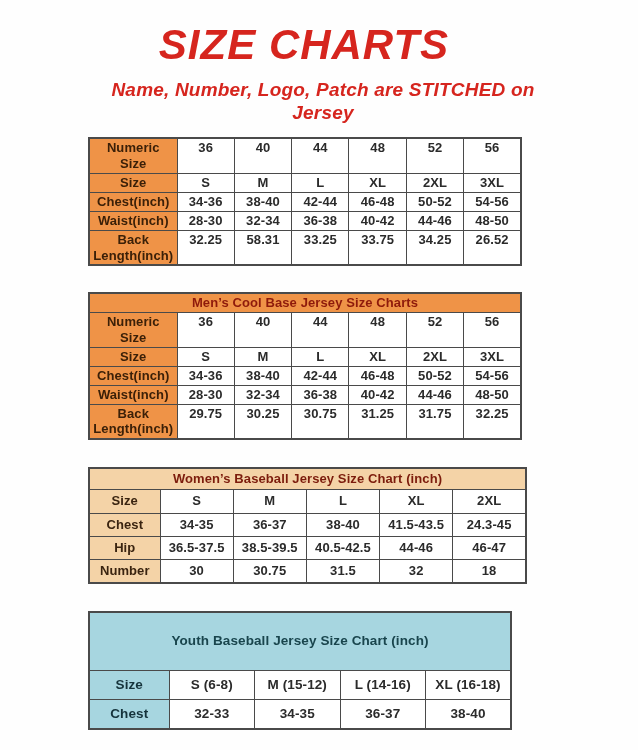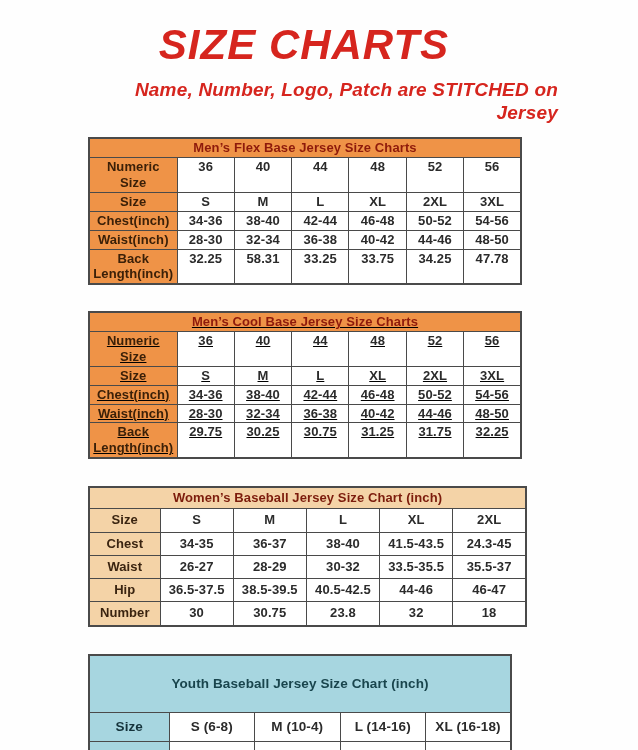--- a/index.html
+++ b/index.html
@@ -25,28 +25,28 @@
     -webkit-font-smoothing:antialiased;
   }
   .page{position:relative;width:638px;height:750px;}
 
   .header{margin-top:24px;width:608px;text-align:center;}
   .page-title{
     font-size:42px;font-weight:bold;font-style:italic;
     color:var(--red);letter-spacing:1px;line-height:1;margin:0;
   }
   .page-subtitle{
-    margin:12px 0 0 88px;width:470px;text-align:right;
+    margin:12px 0 0 88px;width:470px;text-align:center;
     font-size:19px;font-weight:bold;font-style:italic;
     color:var(--red);line-height:1.22;letter-spacing:0.2px;
   }
 
   .table-wrap{margin-left:88px;}
   .table-wrap.t1{margin-top:13px;}
-  .table-wrap.t2{margin-top:26px;text-decoration:underline;}
+  .table-wrap.t2{margin-top:26px;}
   .table-wrap.t3{margin-top:27px;}
   .table-wrap.t4{margin-top:27px;}
 
   table.size-table{
     border-collapse:collapse;table-layout:fixed;
     border:2px solid var(--border);
     font-size:13px;font-weight:bold;color:var(--cell-text);
     letter-spacing:0.1px;
   }
   table.size-table td,table.size-table th{
@@ -93,23 +93,20 @@
           <col class="label-col">
           <col>
           <col>
           <col>
           <col>
           <col>
           <col>
         </colgroup>
         <tbody>
           <tr>
-            <td class="title-cell" colspan="7">Men’s Flex Base Jersey Size Charts</td>
-          </tr>
-          <tr>
             <th class="label-cell">Numeric Size</th>
             <td class="value-cell">36</td>
             <td class="value-cell">40</td>
             <td class="value-cell">44</td>
             <td class="value-cell">48</td>
             <td class="value-cell">52</td>
             <td class="value-cell">56</td>
           </tr>
           <tr>
             <th class="label-cell">Size</th>
@@ -138,21 +135,21 @@
             <td class="value-cell">44-46</td>
             <td class="value-cell">48-50</td>
           </tr>
           <tr>
             <th class="label-cell">Back Length(inch)</th>
             <td class="value-cell">32.25</td>
             <td class="value-cell">58.31</td>
             <td class="value-cell">33.25</td>
             <td class="value-cell">33.75</td>
             <td class="value-cell">34.25</td>
-            <td class="value-cell">47.78</td>
+            <td class="value-cell">26.52</td>
           </tr>
         </tbody>
       </table>
     </div>
   <div class="table-wrap t2">
       <table class="size-table theme-orange">
         <colgroup>
           <col class="label-col">
           <col>
           <col>
@@ -237,40 +234,32 @@
           </tr>
           <tr>
             <th class="label-cell">Chest</th>
             <td class="value-cell">34-35</td>
             <td class="value-cell">36-37</td>
             <td class="value-cell">38-40</td>
             <td class="value-cell">41.5-43.5</td>
             <td class="value-cell">24.3-45</td>
           </tr>
           <tr>
-            <th class="label-cell">Waist</th>
-            <td class="value-cell">26-27</td>
-            <td class="value-cell">28-29</td>
-            <td class="value-cell">30-32</td>
-            <td class="value-cell">33.5-35.5</td>
-            <td class="value-cell">35.5-37</td>
-          </tr>
-          <tr>
             <th class="label-cell">Hip</th>
             <td class="value-cell">36.5-37.5</td>
             <td class="value-cell">38.5-39.5</td>
             <td class="value-cell">40.5-42.5</td>
             <td class="value-cell">44-46</td>
             <td class="value-cell">46-47</td>
           </tr>
           <tr>
             <th class="label-cell">Number</th>
             <td class="value-cell">30</td>
             <td class="value-cell">30.75</td>
-            <td class="value-cell">23.8</td>
+            <td class="value-cell">31.5</td>
             <td class="value-cell">32</td>
             <td class="value-cell">18</td>
           </tr>
         </tbody>
       </table>
     </div>
   <div class="table-wrap t4">
       <table class="size-table theme-blue">
         <colgroup>
           <col class="label-col">
@@ -279,21 +268,21 @@
           <col>
           <col>
         </colgroup>
         <tbody>
           <tr>
             <td class="title-cell" colspan="5">Youth Baseball Jersey Size Chart (inch)</td>
           </tr>
           <tr>
             <th class="label-cell">Size</th>
             <td class="value-cell">S (6-8)</td>
-            <td class="value-cell">M (10-4)</td>
+            <td class="value-cell">M (15-12)</td>
             <td class="value-cell">L (14-16)</td>
             <td class="value-cell">XL (16-18)</td>
           </tr>
           <tr>
             <th class="label-cell">Chest</th>
             <td class="value-cell">32-33</td>
             <td class="value-cell">34-35</td>
             <td class="value-cell">36-37</td>
             <td class="value-cell">38-40</td>
           </tr>

